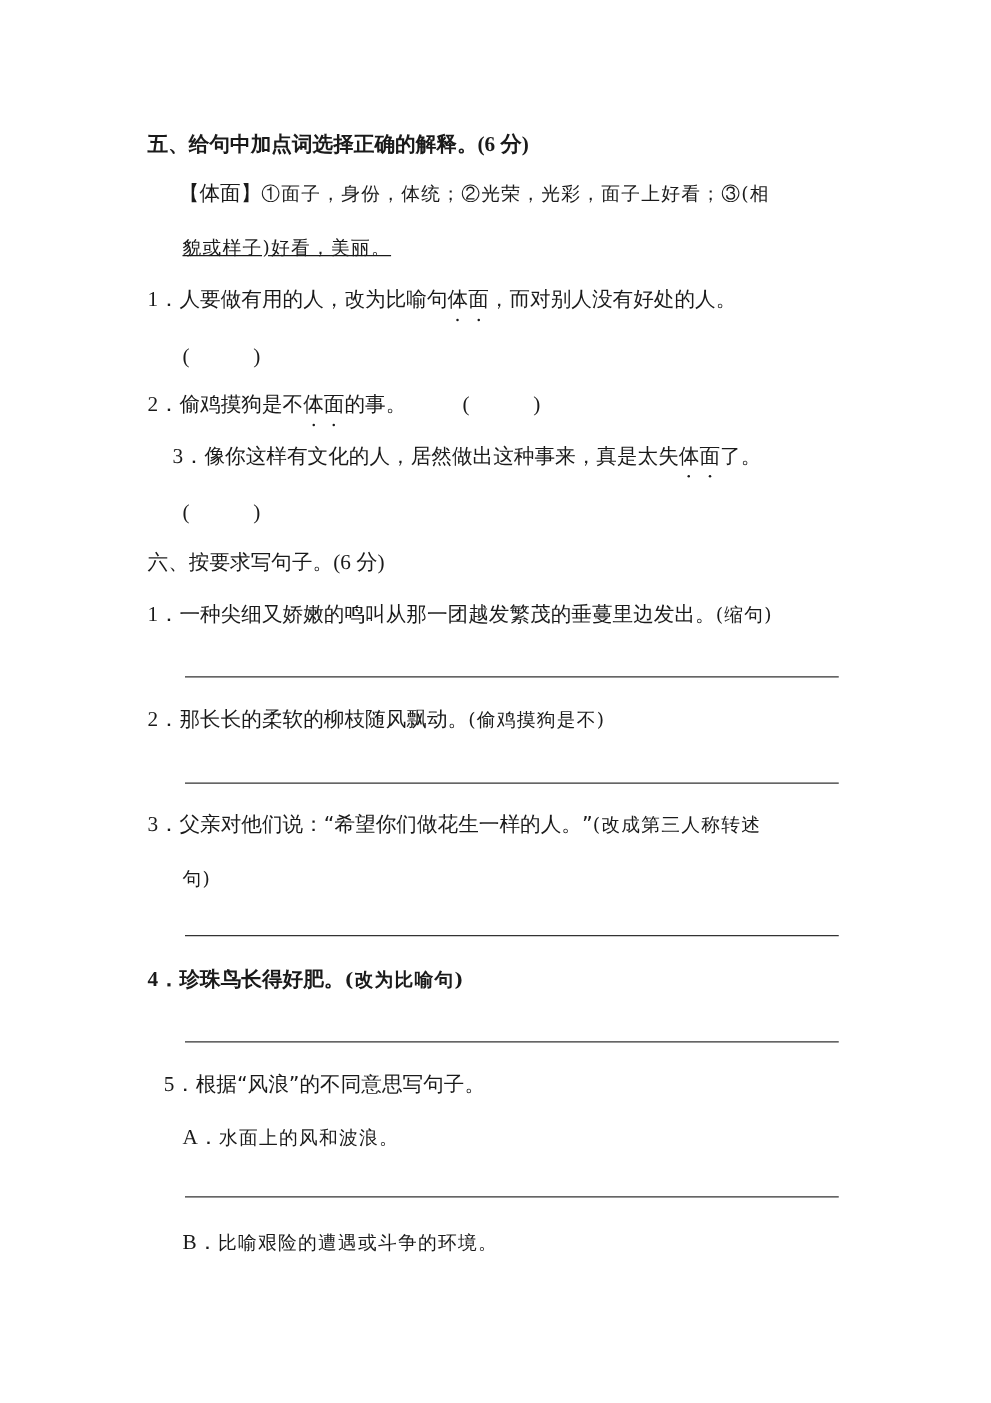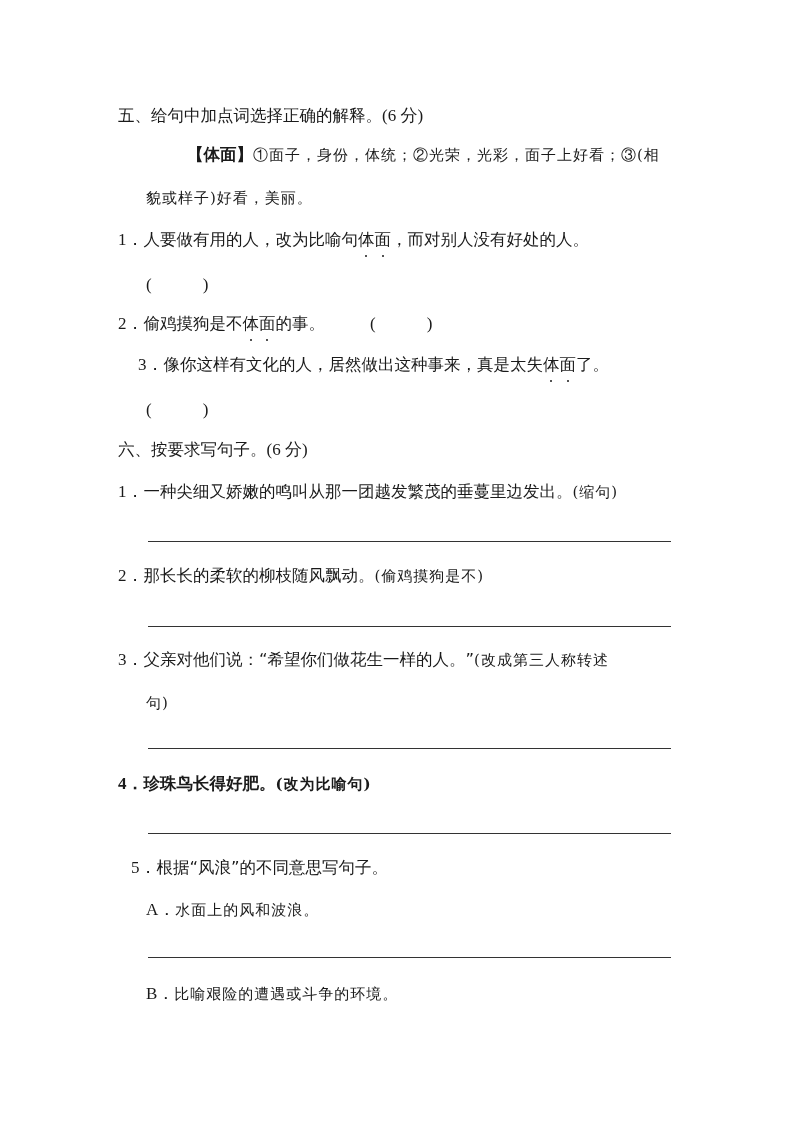--- a/index.html
+++ b/index.html
@@ -16,33 +16,33 @@
   .dot { position: relative; display: inline-block; }
   .dot::after {
     content: ""; position: absolute; left: 50%; bottom: -6px; width: 2.4px; height: 2.4px;
     margin-left: -1.2px; border-radius: 50%; background: #1a1a1a;
   }
   .paren { font-family: "Liberation Serif", "DejaVu Serif", serif; font-size: 17px; }
   .answer-line {
     position: absolute; left: 148px; width: 523px; height: 0;
     border-top: 1px solid #333;
   }
-  .bold { font-weight: bold; margin-left: 44px; }
+  .bold { font-weight: normal; }
 </style>
 </head>
 <body>
 
-<div class="ln" style="left:118px; top:105px;">
+<div class="ln" style="left:118px; top:105px;font-weight:bold;">
   <span>五、给句中加点词选择正确的解释。</span><span class="num">(6 分)</span>
 </div>
 
 <div class="ln" style="left:143px; top:144px;">
   <span class="bold">【体面】</span><span class="kai">①面子，身份，体统；②光荣，光彩，面子上好看；③(相</span>
 </div>
-<div class="ln kai" style="left:146px; top:187px;">貌或样子)好看，美丽。</div>
+<div class="ln kai" style="left:146px; top:187px;text-decoration:underline;">貌或样子)好看，美丽。</div>
 
 <div class="ln" style="left:118px; top:229px;">
   <span class="num">1．</span><span>人要做有用的人，改为比喻句</span><span class="dot">体</span><span class="dot">面</span><span>，而对别人没有好处的人。</span>
 </div>
 <div class="ln paren" style="left:146px; top:274px;">(　　　)</div>
 
 <div class="ln" style="left:118px; top:313px;">
   <span class="num">2．</span><span>偷鸡摸狗是不</span><span class="dot">体</span><span class="dot">面</span><span>的事。</span>
 </div>
 <div class="ln paren" style="left:370px; top:313px;">(　　　)</div>

